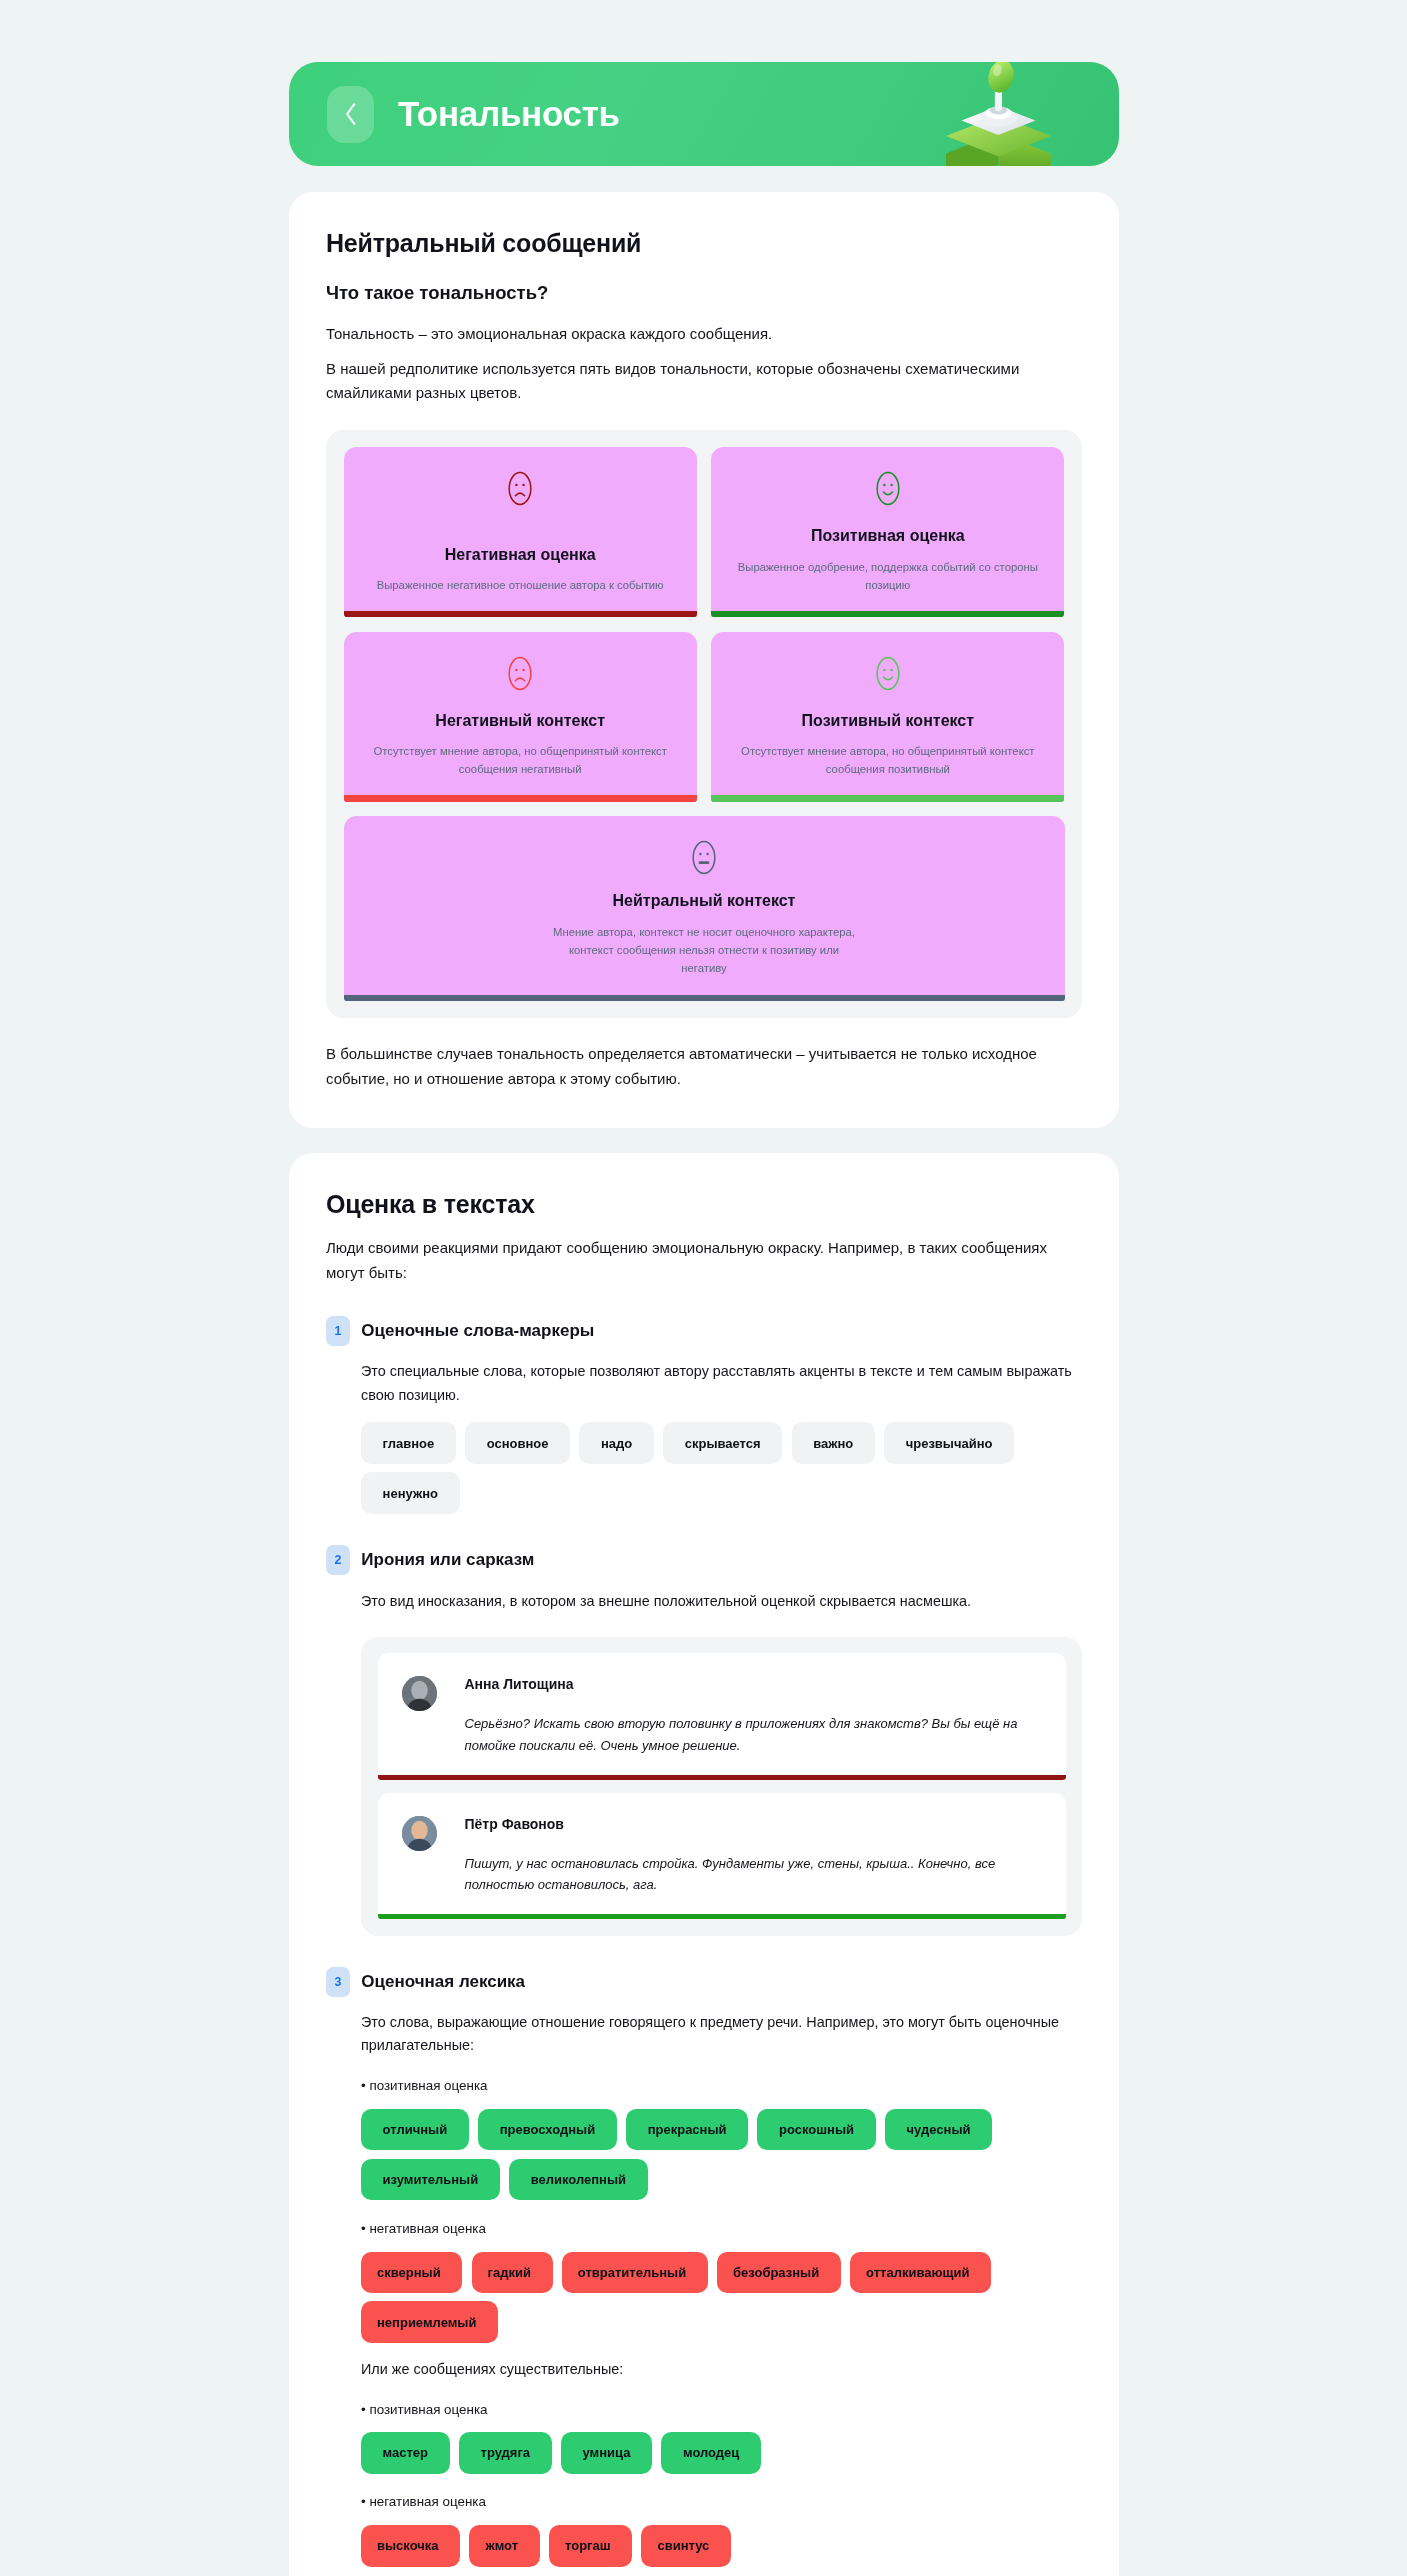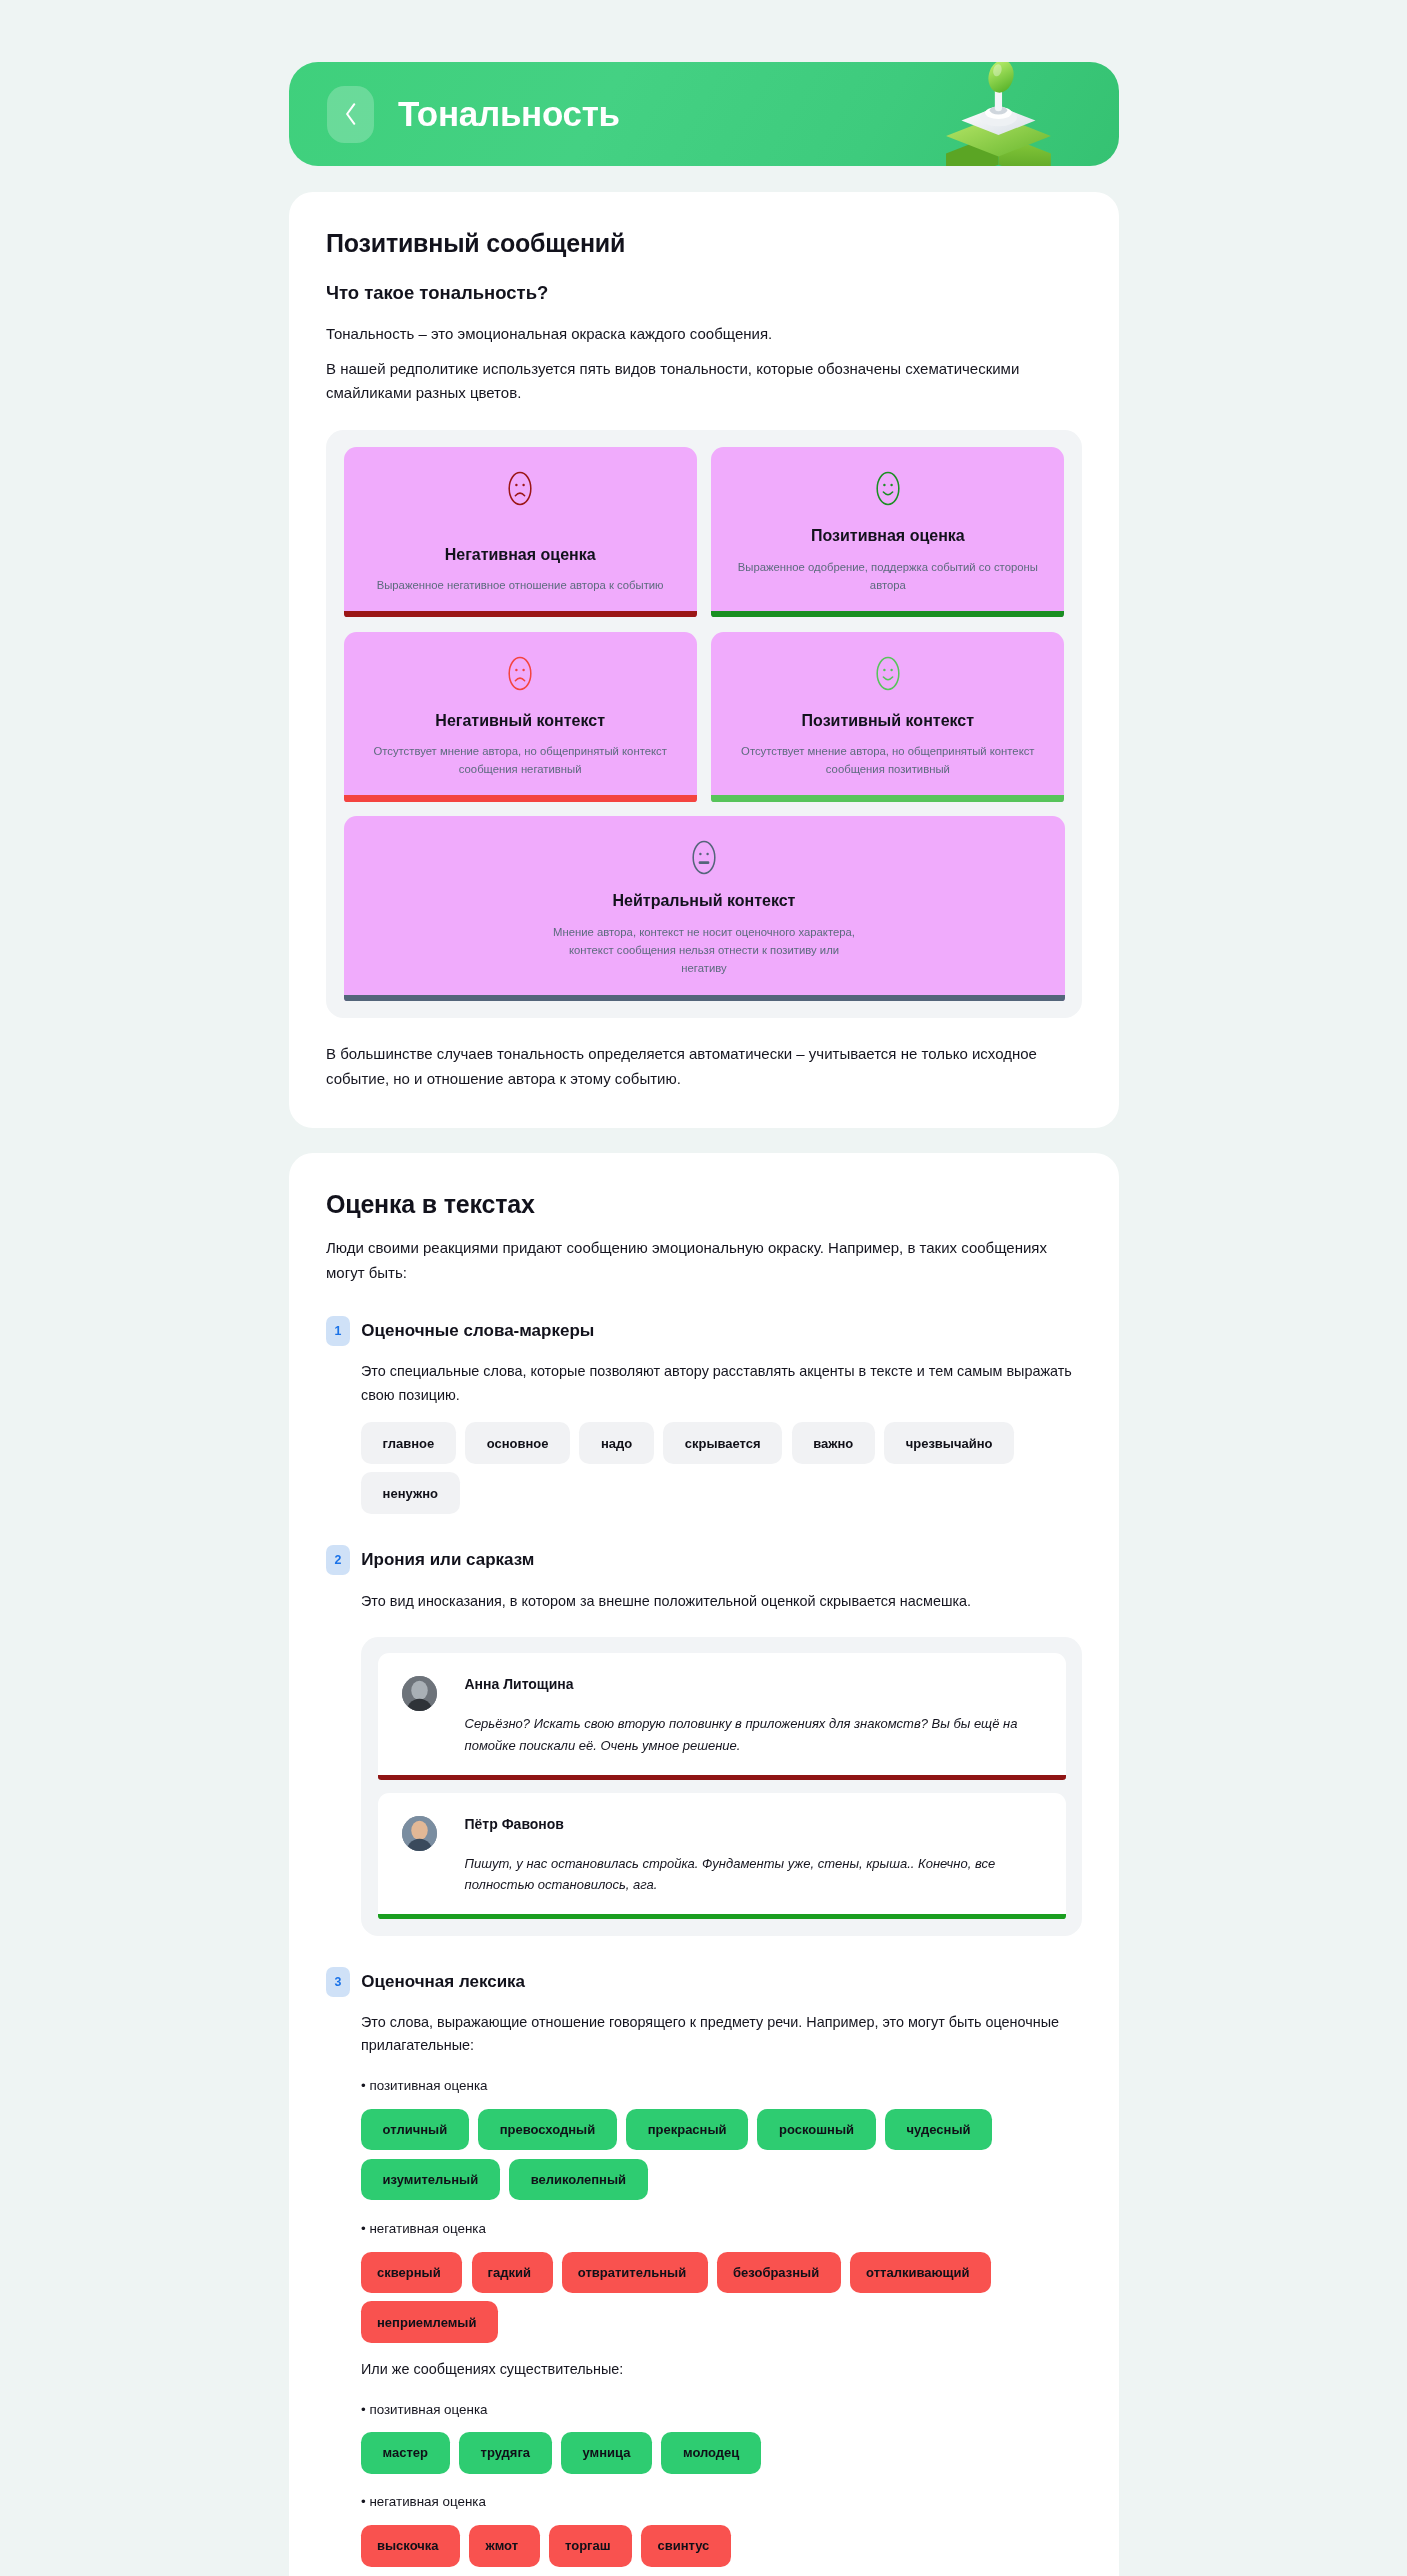--- a/index.html
+++ b/index.html
@@ -271,21 +271,21 @@
           <rect x="169" y="38" width="14" height="58" rx="7" fill="#f2f5f8"></rect>
 
           <ellipse cx="181" cy="28" rx="24" ry="32" fill="url(#gBall)" transform="rotate(14 181 28)"></ellipse>
           <ellipse cx="174" cy="16" rx="8" ry="12" fill="#ffffff" opacity="0.35" transform="rotate(14 174 16)"></ellipse>
         </svg>
       </div>
     </div>
   </div>
 
   <div class="card first">
-    <h1 class="section-title">Позитивный сообщений</h1>
+    <h1 class="section-title">Нейтральный сообщений</h1>
     <h2 class="sub-title">Что такое тональность?</h2>
     <p class="body-text">Тональность – это эмоциональная окраска каждого сообщения.</p>
     <p class="body-text tight">В нашей редполитике используется пять видов тональности, которые обозначены схематическими смайликами разных цветов.</p>
 
     <div class="tonality-panel" id="tonality-grid">
         <div class="tone-card">
           <div class="tone-icon"><svg width="28" height="35" viewBox="0 0 54 68">
               <ellipse cx="27" cy="34" rx="21" ry="31" fill="none" stroke="#9b1616" stroke-width="3"></ellipse>
               <circle cx="20" cy="27" r="2.4" fill="#9b1616"></circle>
               <circle cx="34" cy="27" r="2.4" fill="#9b1616"></circle>
@@ -296,21 +296,21 @@
           <div class="tone-bar" style="background: rgb(155, 22, 22);"></div>
         </div>
         <div class="tone-card">
           <div class="tone-icon"><svg width="28" height="35" viewBox="0 0 54 68">
               <ellipse cx="27" cy="34" rx="21" ry="31" fill="none" stroke="#1a8f22" stroke-width="3"></ellipse>
               <circle cx="20" cy="27" r="2.4" fill="#1a8f22"></circle>
               <circle cx="34" cy="27" r="2.4" fill="#1a8f22"></circle>
               <path d="M18 41 Q27 51 36 41" fill="none" stroke="#1a8f22" stroke-width="3" stroke-linecap="round"></path>
             </svg></div>
           <div class="tone-name">Позитивная оценка</div>
-          <div class="tone-desc">Выраженное одобрение, поддержка событий со стороны автора</div>
+          <div class="tone-desc">Выраженное одобрение, поддержка событий со стороны позицию</div>
           <div class="tone-bar" style="background: rgb(26, 143, 34);"></div>
         </div>
         <div class="tone-card">
           <div class="tone-icon"><svg width="28" height="35" viewBox="0 0 54 68">
               <ellipse cx="27" cy="34" rx="21" ry="31" fill="none" stroke="#f4443f" stroke-width="3"></ellipse>
               <circle cx="20" cy="27" r="2.4" fill="#f4443f"></circle>
               <circle cx="34" cy="27" r="2.4" fill="#f4443f"></circle>
               <path d="M18 48 Q27 38 36 48" fill="none" stroke="#f4443f" stroke-width="3" stroke-linecap="round"></path>
             </svg></div>
           <div class="tone-name">Негативный контекст</div>

